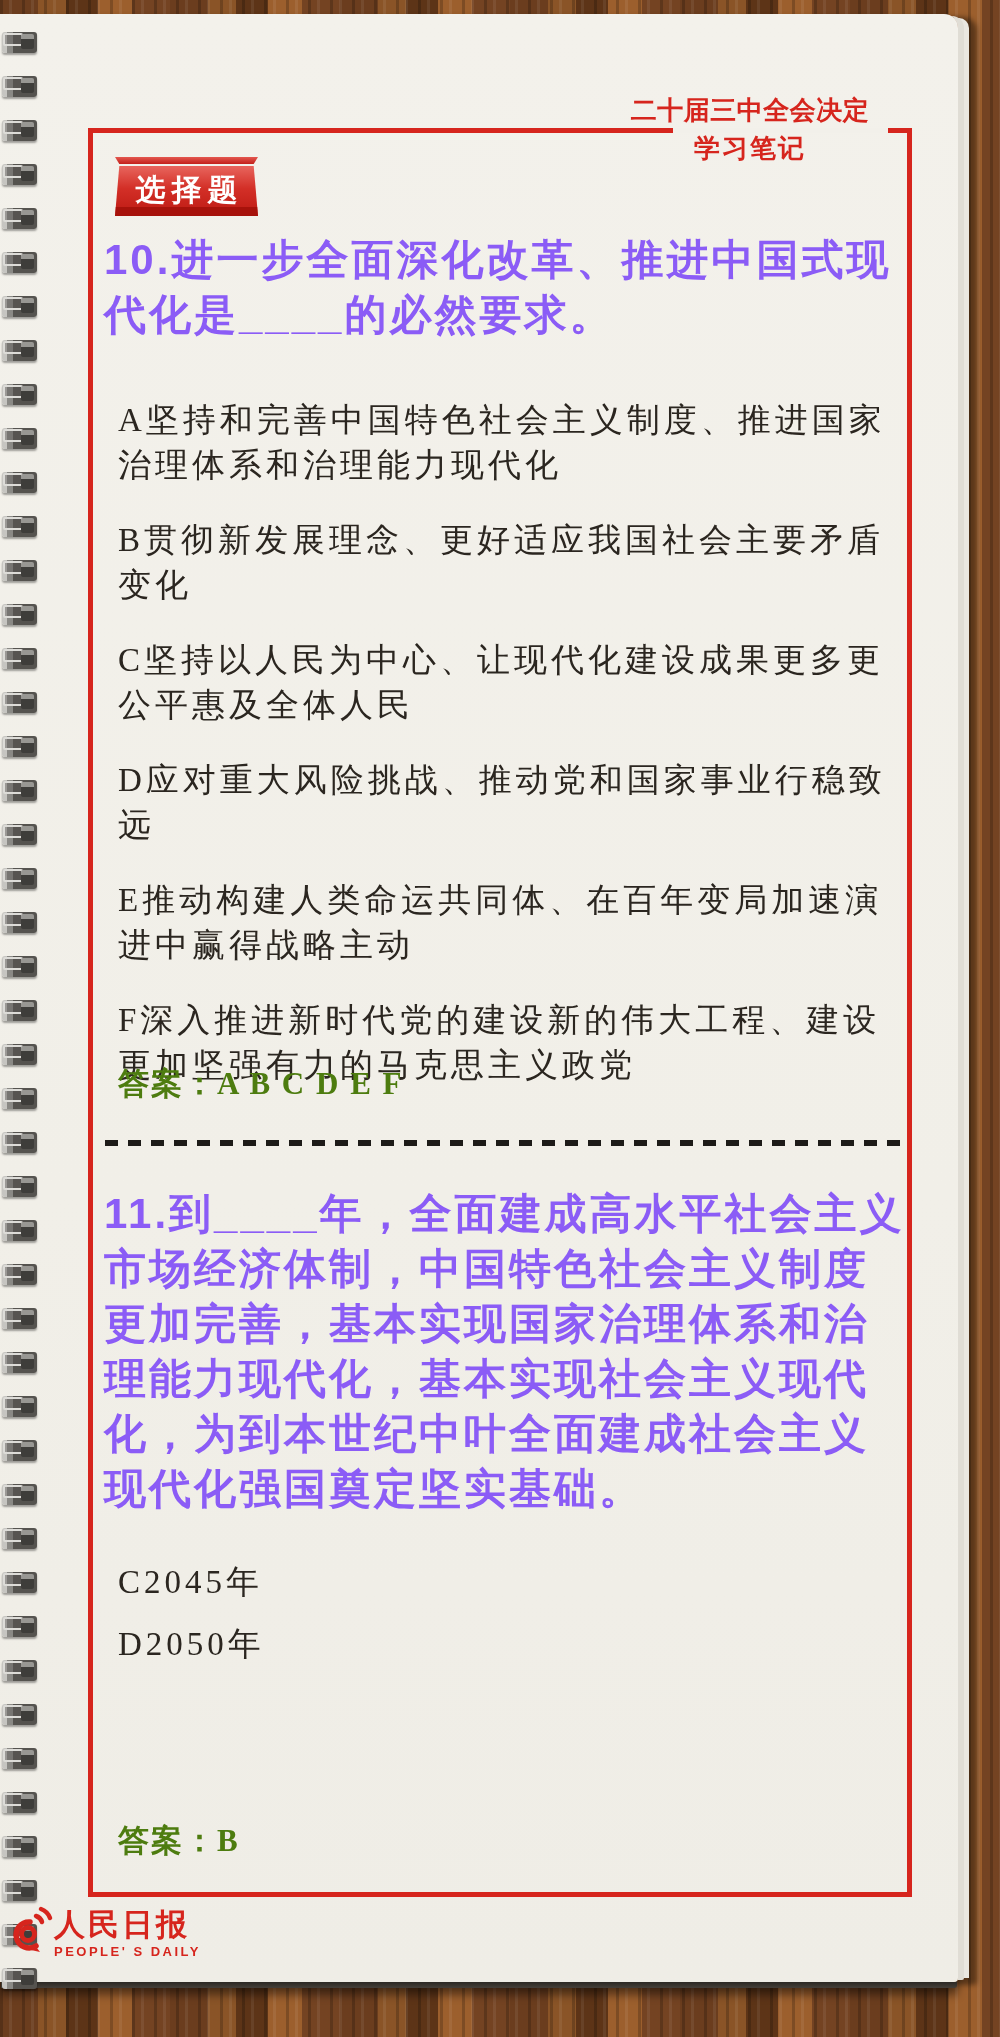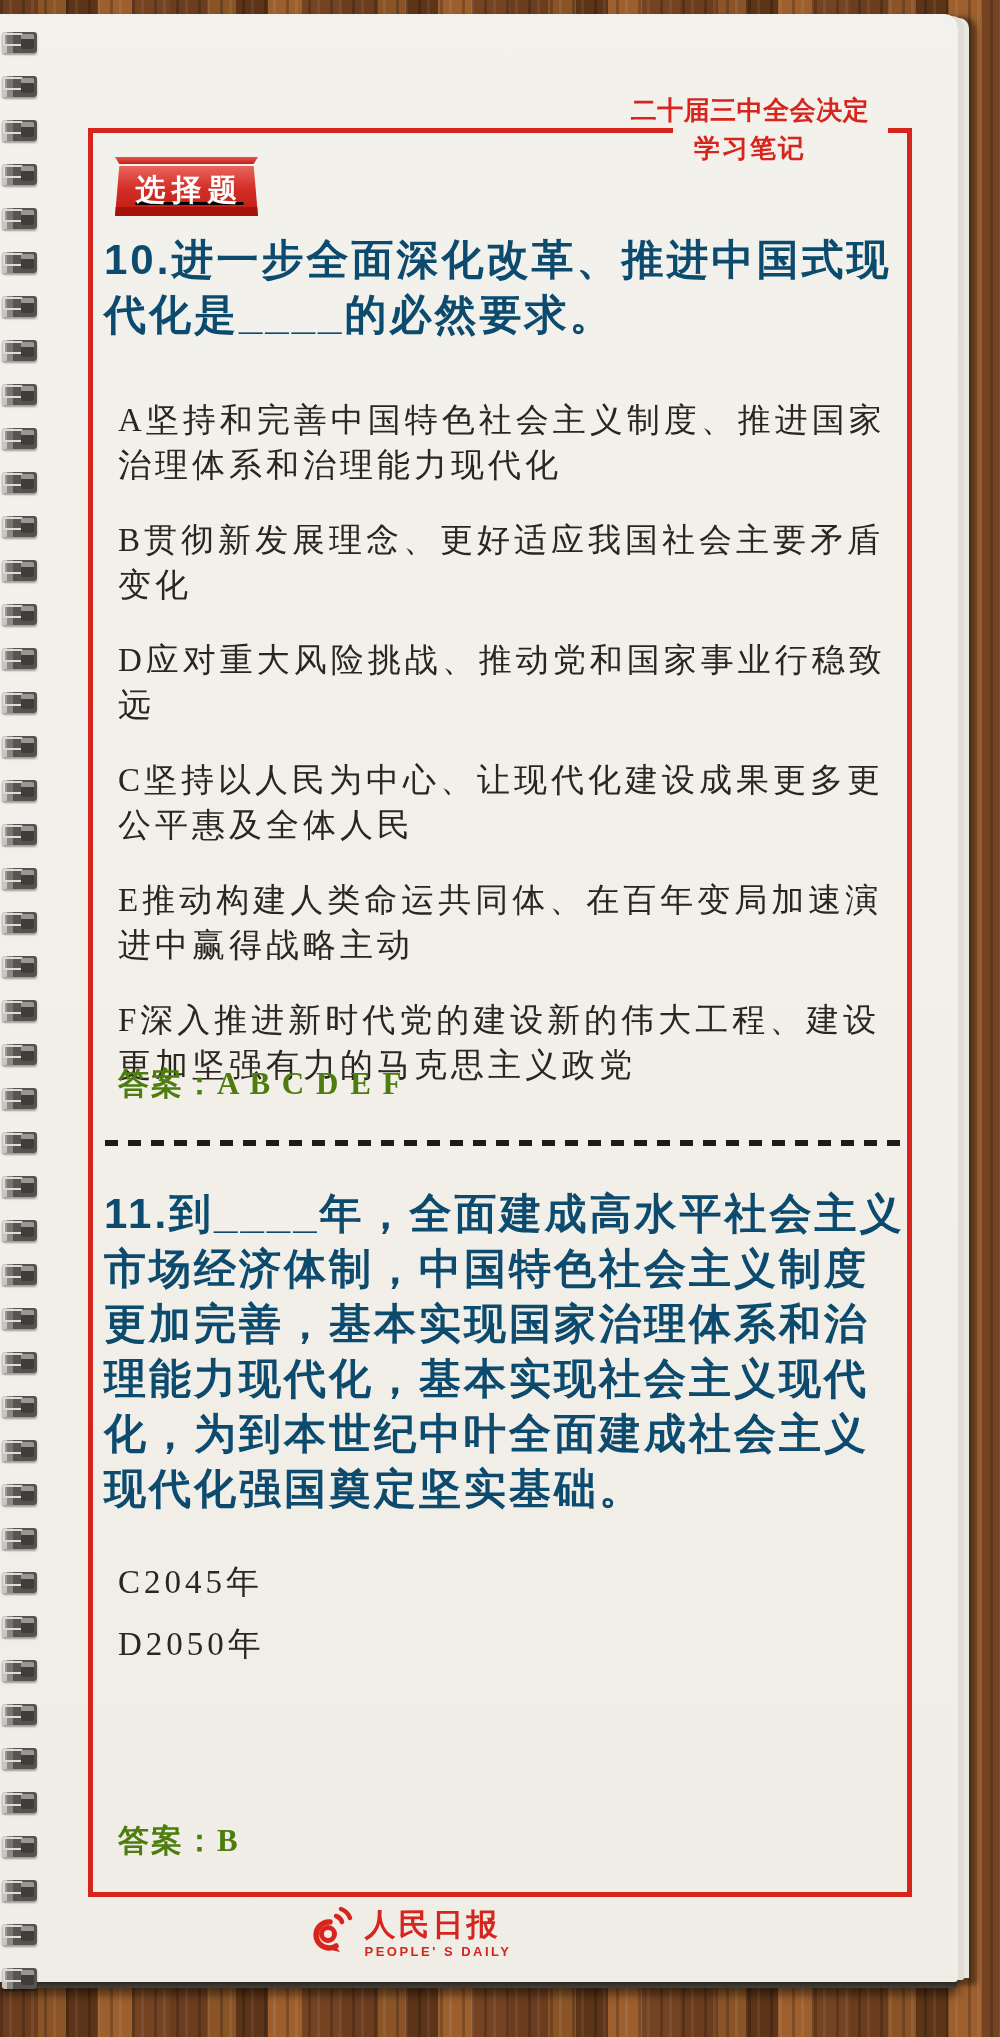--- a/index.html
+++ b/index.html
@@ -49,40 +49,40 @@
 
   
   .header{
     position:absolute;left:625px;top:94px;width:250px;text-align:center;
     color:#d6251d;font-weight:bold;line-height:1.25;
   }
   .header .l1{font-size:26px;letter-spacing:0.5px;}
   .header .l2{font-size:26px;letter-spacing:2px;margin-top:5px;}
 
   
-  .badge{position:absolute;left:115px;top:157px;width:143px;text-decoration:underline;}
+  .badge{position:absolute;left:115px;top:157px;width:143px;}
   .badge .bar{height:7px;background:linear-gradient(180deg,#e4574f,#c2201a);
     clip-path:polygon(0 0,100% 0,97% 100%,3% 100%);}
   .badge .body{
     margin-top:2px;height:50px;position:relative;
     background:linear-gradient(180deg,#e8655d 0%,#d32f27 45%,#bd1a13 100%);
     clip-path:polygon(3% 0,97% 0,100% 100%,0 100%);
     text-align:center;
   }
   .badge .body::after{content:'';position:absolute;left:0;right:0;bottom:0;height:9px;background:#a21009;opacity:.85;}
   .badge .label{
     position:relative;z-index:2;color:#fff;font-size:30px;font-weight:bold;
     letter-spacing:6px;line-height:48px;text-indent:6px;
   }
 
   
   .q-title{
     position:absolute;left:104px;width:806px;
     font-weight:900;font-size:42px;line-height:55px;letter-spacing:3px;
-    color:#0c4a6e;
+    color:#8b5cf6;
   }
   .q10-title{top:232px;}
   .q11-title{top:1186px;}
 
   
   .options{position:absolute;left:118px;width:780px;
     font-family:"Liberation Serif","DejaVu Serif",serif;
     font-size:33px;line-height:45px;letter-spacing:4px;color:#2b2620;}
   .options p{margin:0 0 30px 0;}
   .options-10{top:398px;}
@@ -98,21 +98,21 @@
   .answer-10{top:1063px;}
   .answer-11{top:1820px;}
 
   
   .divider{
     position:absolute;left:105px;top:1140px;width:797px;height:6px;
     background:repeating-linear-gradient(90deg,#1d1b18 0 13px,rgba(0,0,0,0) 13px 23px);
   }
 
   
-  .footer{position:absolute;left:0;top:1906px;width:812px;display:flex;justify-content:center;align-items:center;gap:10px;}
+  .footer{position:absolute;left:0;top:1906px;width:812px;display:flex;align-items:center;}
   .logo-icon{width:54px;height:56px;}
   .logo-text{color:#d6251d;text-align:left;}
   .logo-text .cn{font-size:31px;font-weight:900;letter-spacing:3px;line-height:1.05;}
   .logo-text .en{font-size:13px;font-weight:bold;letter-spacing:2.5px;margin-top:3px;}
 </style>
 </head>
 <body>
 
 <div class="page"></div>
 
@@ -179,22 +179,22 @@
     <div class="label">选择题</div>
   </div>
 </div>
 
 <div class="q-title q10-title">10.进一步全面深化改革、推进中国式现代化是____的必然要求。</div>
 
 <div class="options options-10">
 
 <p class="option">A坚持和完善中国特色社会主义制度、推进国家治理体系和治理能力现代化</p>
     <p class="option">B贯彻新发展理念、更好适应我国社会主要矛盾变化</p>
+    <p class="option">C坚持以人民为中心、让现代化建设成果更多更公平惠及全体人民</p>
     <p class="option">D应对重大风险挑战、推动党和国家事业行稳致远</p>
-    <p class="option">C坚持以人民为中心、让现代化建设成果更多更公平惠及全体人民</p>
     <p class="option">E推动构建人类命运共同体、在百年变局加速演进中赢得战略主动</p>
     <p class="option">F深入推进新时代党的建设新的伟大工程、建设更加坚强有力的马克思主义政党</p>
   </div>
 
 <div class="answer answer-10">答案：A B C D E F</div>
 
 <div class="divider"></div>
 
 <div class="q-title q11-title">11.到____年，全面建成高水平社会主义市场经济体制，中国特色社会主义制度更加完善，基本实现国家治理体系和治理能力现代化，基本实现社会主义现代化，为到本世纪中叶全面建成社会主义现代化强国奠定坚实基础。</div>
 

